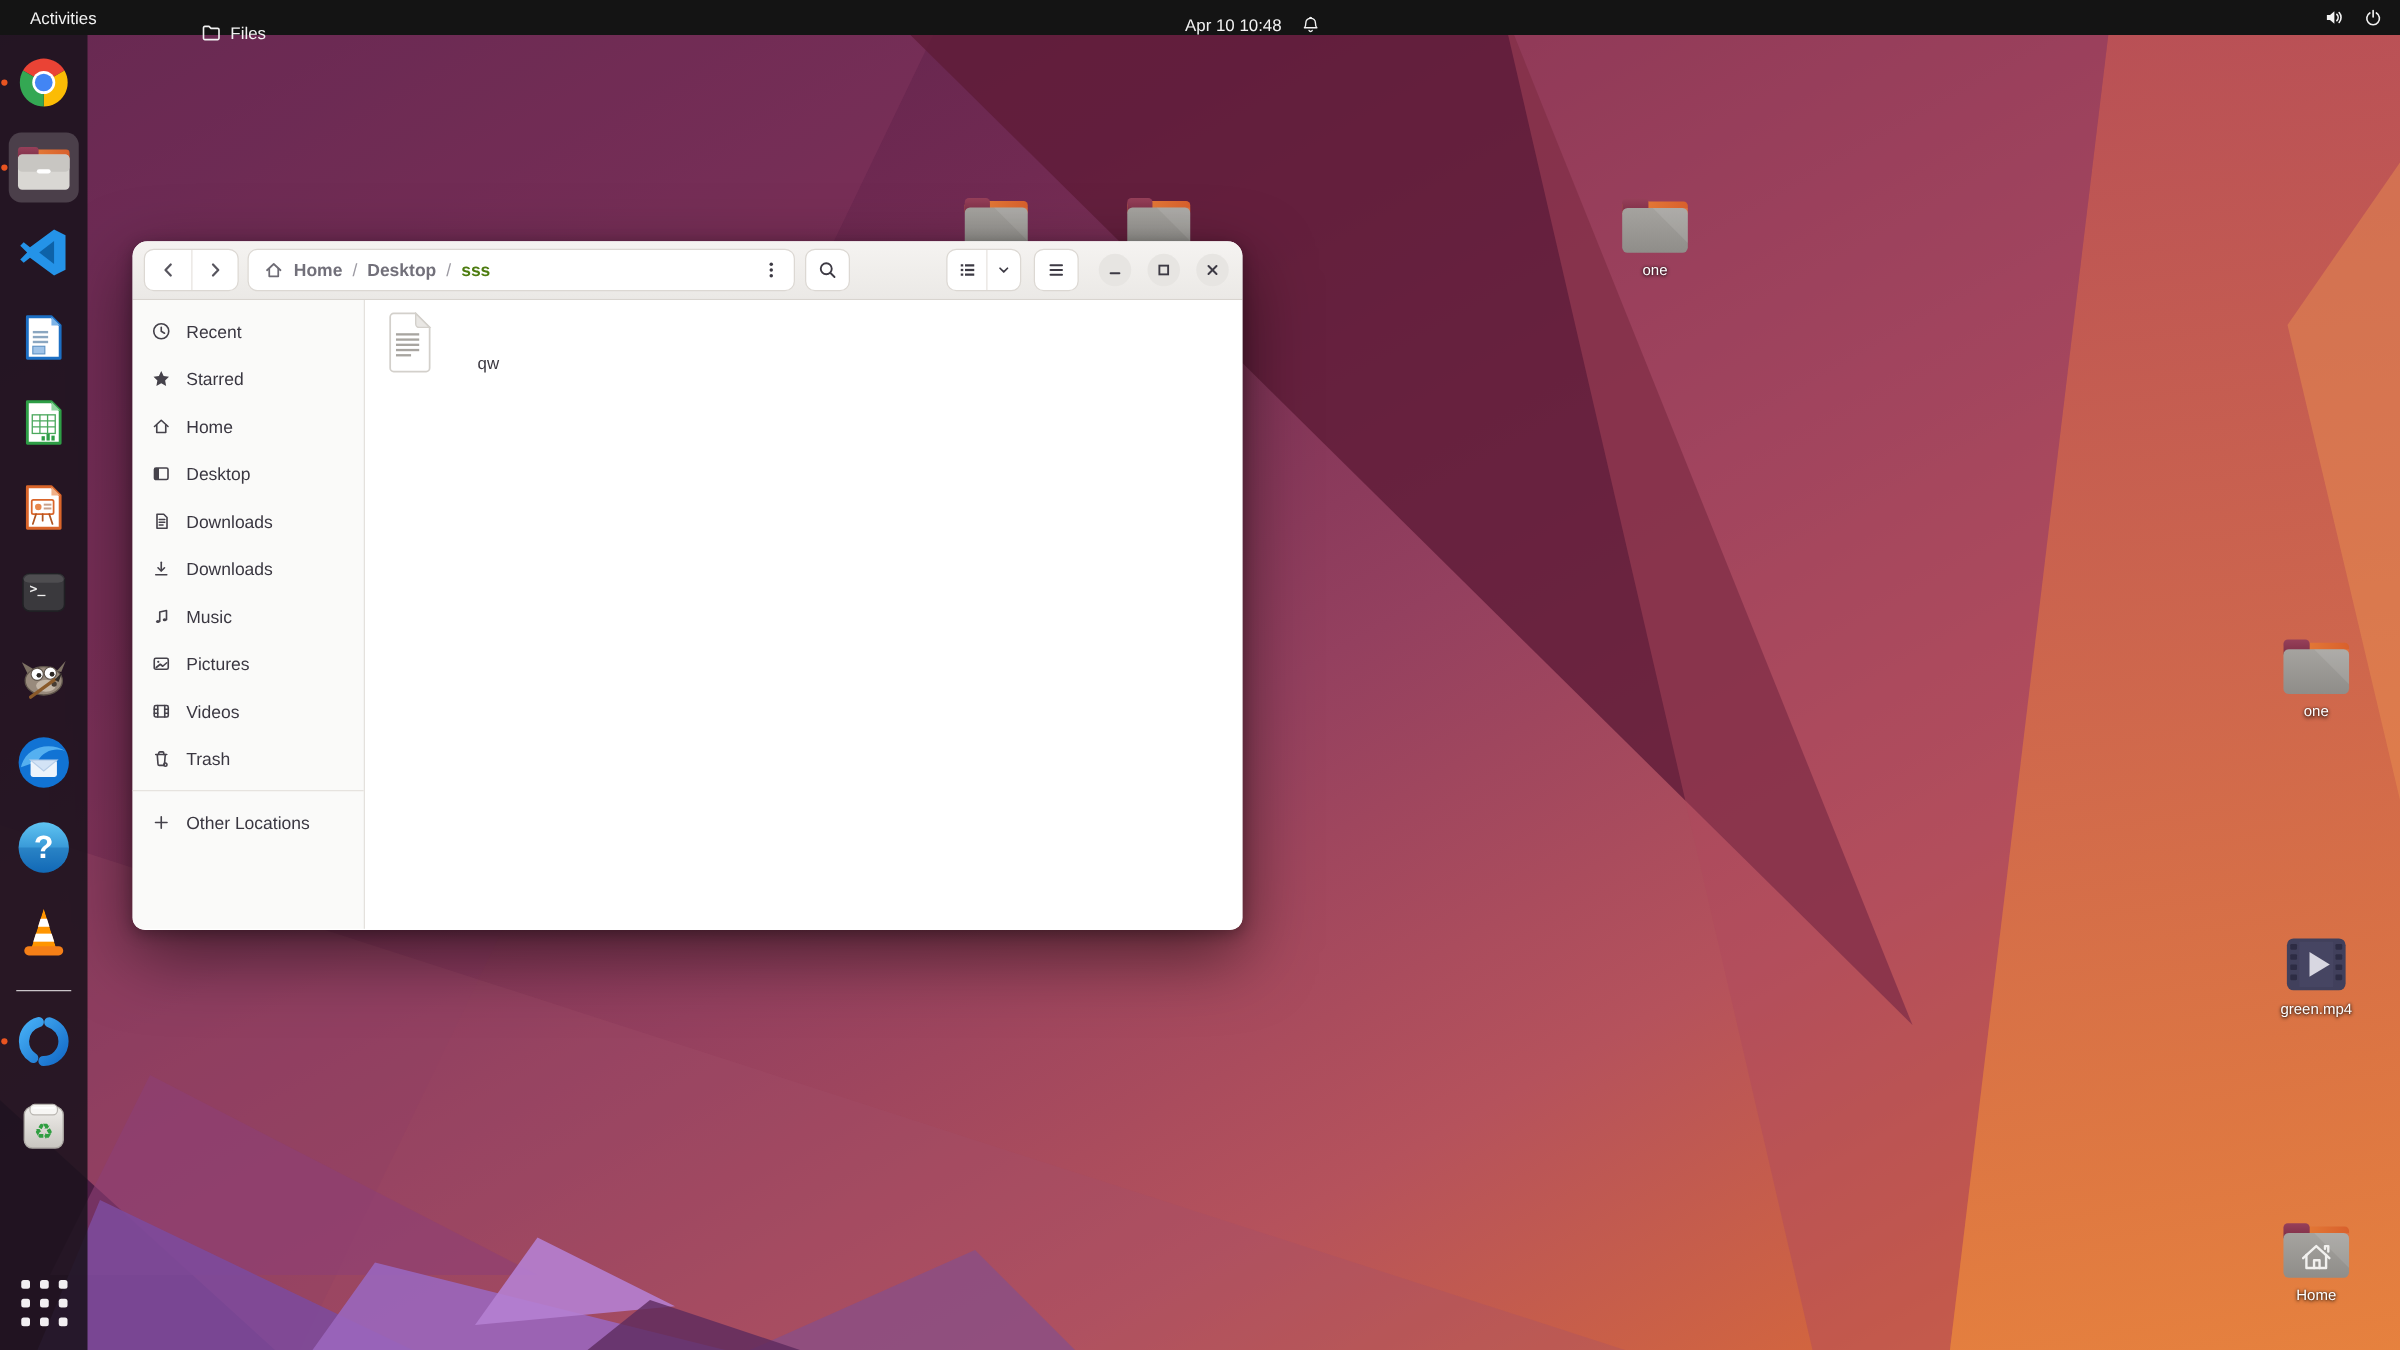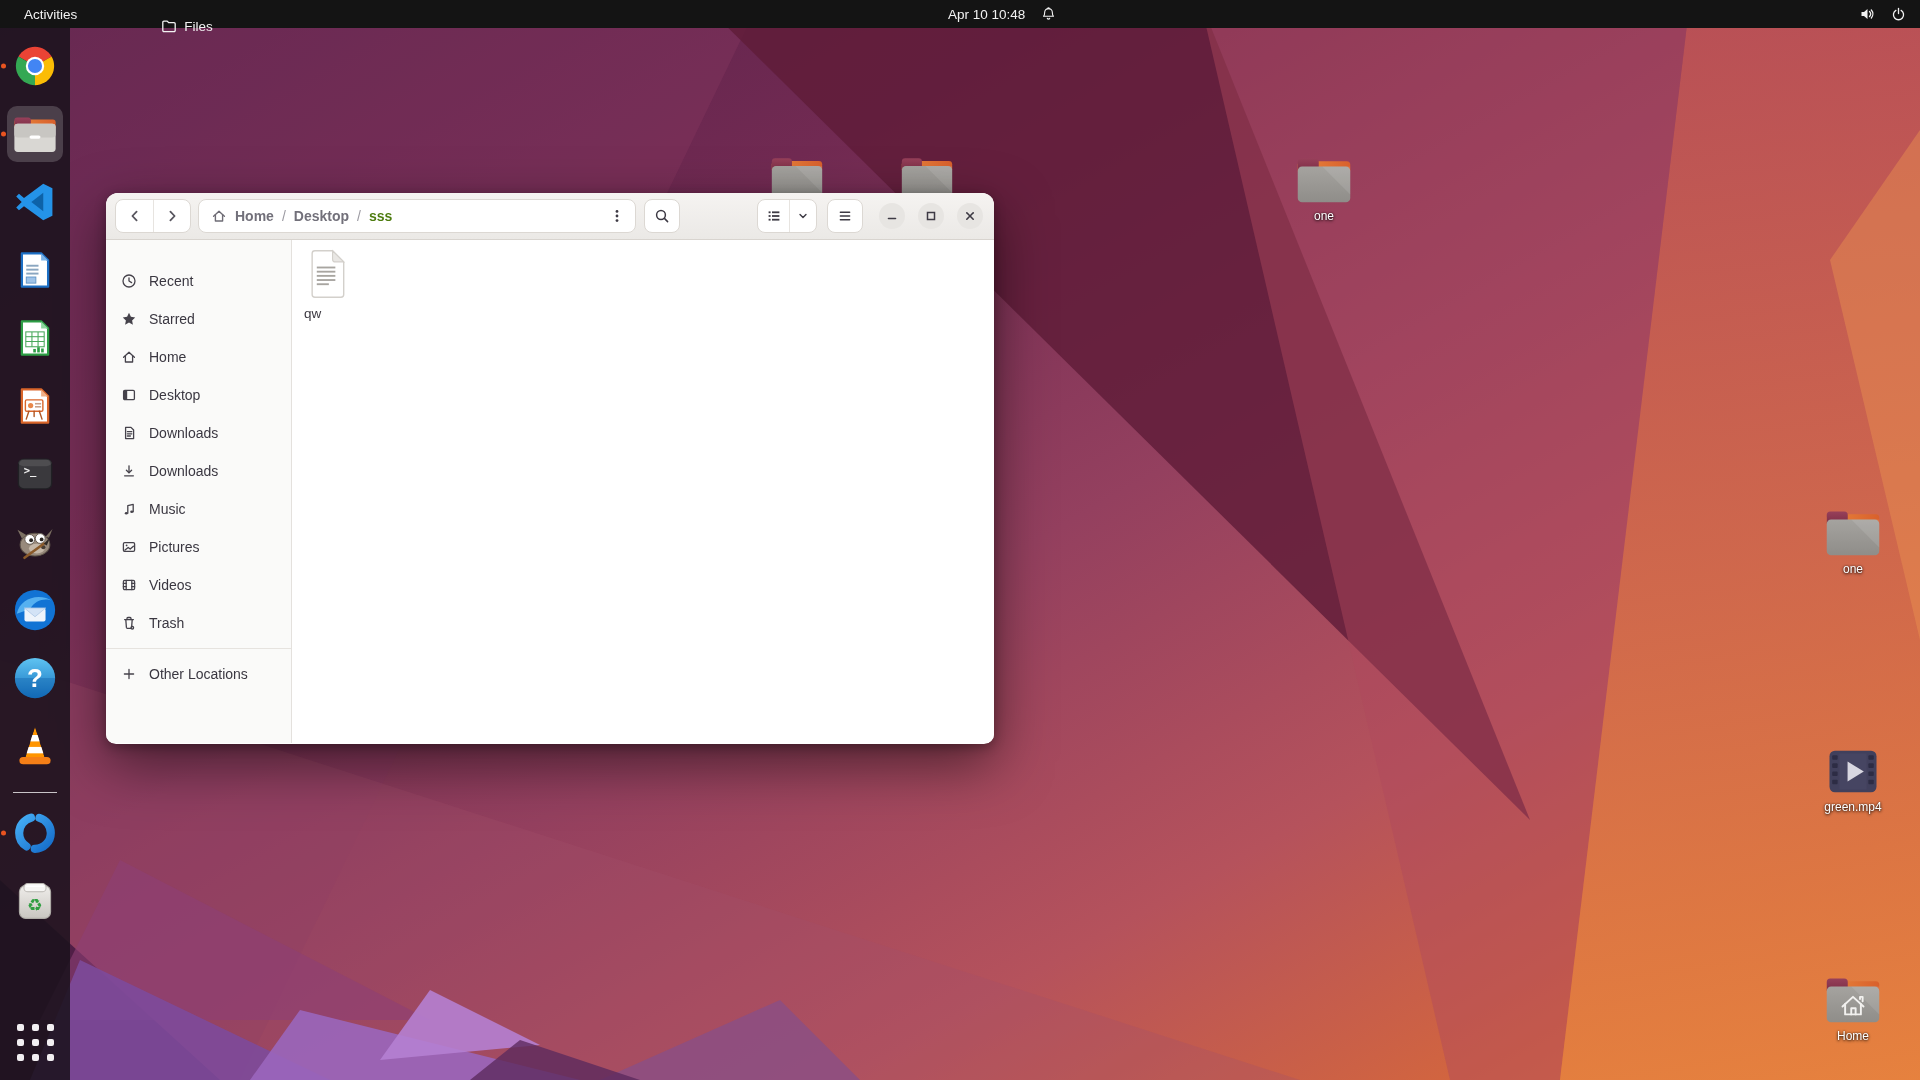--- a/index.html
+++ b/index.html
@@ -8,21 +8,21 @@
 
   
   #wallpaper { position:absolute; inset:0; z-index:0; }
 
   
   #topbar { position:absolute; top:0; left:0; width:1920px; height:28px; background:#141414;
             z-index:60; display:flex; align-items:center; color:#f2f2f2; font-size:13.5px; }
   .tb-item { display:flex; align-items:center; gap:7px; height:28px; padding:0 12px; cursor:default; }
   #tb-activities { margin-left:12px; }
   #tb-files { margin-left:60px;margin-top:24px; }
-  #tb-clockwrap { position:absolute; left:948px; top:0; height:28px; display:flex; align-items:center; gap:16px; }
+  #tb-clockwrap { position:absolute; left:948px; top:0; height:28px; display:flex; align-items:flex-end; gap:16px; }
   #tb-right { position:absolute; right:8px; top:0; height:28px; display:flex; align-items:center; gap:16px; padding-right:6px; }
   .tb-icon svg { display:block; }
 
   
   #dock { position:absolute; left:0; top:28px; width:70px; height:1052px; z-index:50;
           background:rgba(26,18,28,0.88); display:flex; flex-direction:column; align-items:center; padding-top:14px; }
   .dock-item { position:relative; width:62px; height:48px; margin-bottom:20px; display:flex; align-items:center; justify-content:center; flex:none; }
   .dock-item .tile { position:absolute; left:50%; top:50%; transform:translate(-50%,-50%); width:56px; height:56px; border-radius:10px; }
   .dock-item.active .tile { background:rgba(255,255,255,0.18); }
   .run-dot { position:absolute; left:-3px; top:50%; transform:translateY(-50%); width:5px; height:5px; border-radius:50%; background:#E95420; }
@@ -58,26 +58,26 @@
   .hb-spacer { flex:1; }
   #view-split { display:flex; border:1px solid #dcd8d3; border-radius:8px; background:#fff; overflow:hidden; height:34px; }
   #view-split .seg { height:100%; display:flex; align-items:center; justify-content:center; }
   #view-split .seg.list { width:31px; }
   #view-split .seg.drop { width:27px; border-left:1px solid #e7e4e0; }
   #menu-btn { width:36px; margin-left:10px; }
   .winctl { width:26px; height:26px; border-radius:50%; background:#e7e5e2; display:flex; align-items:center; justify-content:center; cursor:default; }
   #ctl-min { margin-left:16px; } #ctl-max { margin-left:13px; } #ctl-close { margin-left:13px; margin-right:2px; }
 
   #win-body { display:flex; height:503px; }
-  #sidebar { width:186px; background:#fafaf9; border-right:1px solid #e4e1dd; padding-top:22px; }
+  #sidebar { width:186px; background:#fafaf9; border-right:1px solid #e4e1dd; padding-top:6px; }
   .sb-row { height:38px; display:flex; align-items:center; gap:12px; padding:0 15px; font-size:14px; color:#3a3741; cursor:default; }
   .sb-row svg { flex:none; }
   #sb-sep { height:1px; background:#e6e3df; margin:6px 0; }
   #content { flex:1; position:relative; background:#ffffff; }
-  .file-item { position:absolute; width:120px; display:flex; flex-direction:column; align-items:flex-start; cursor:default; }
+  .file-item { position:absolute; width:120px; display:flex; flex-direction:row; align-items:flex-end; cursor:default;gap:32px; }
   .file-item .flabel { margin-top:5px; font-size:13.5px; color:#3b3840; text-align:center; line-height:1.3; white-space:pre-line; }
 
   .sb-ic { stroke:#45424b; stroke-width:1.3; fill:none; stroke-linecap:round; stroke-linejoin:round; }
 </style>
 </head>
 <body>
 
 <div id="screen">
 
   <div id="wallpaper">

